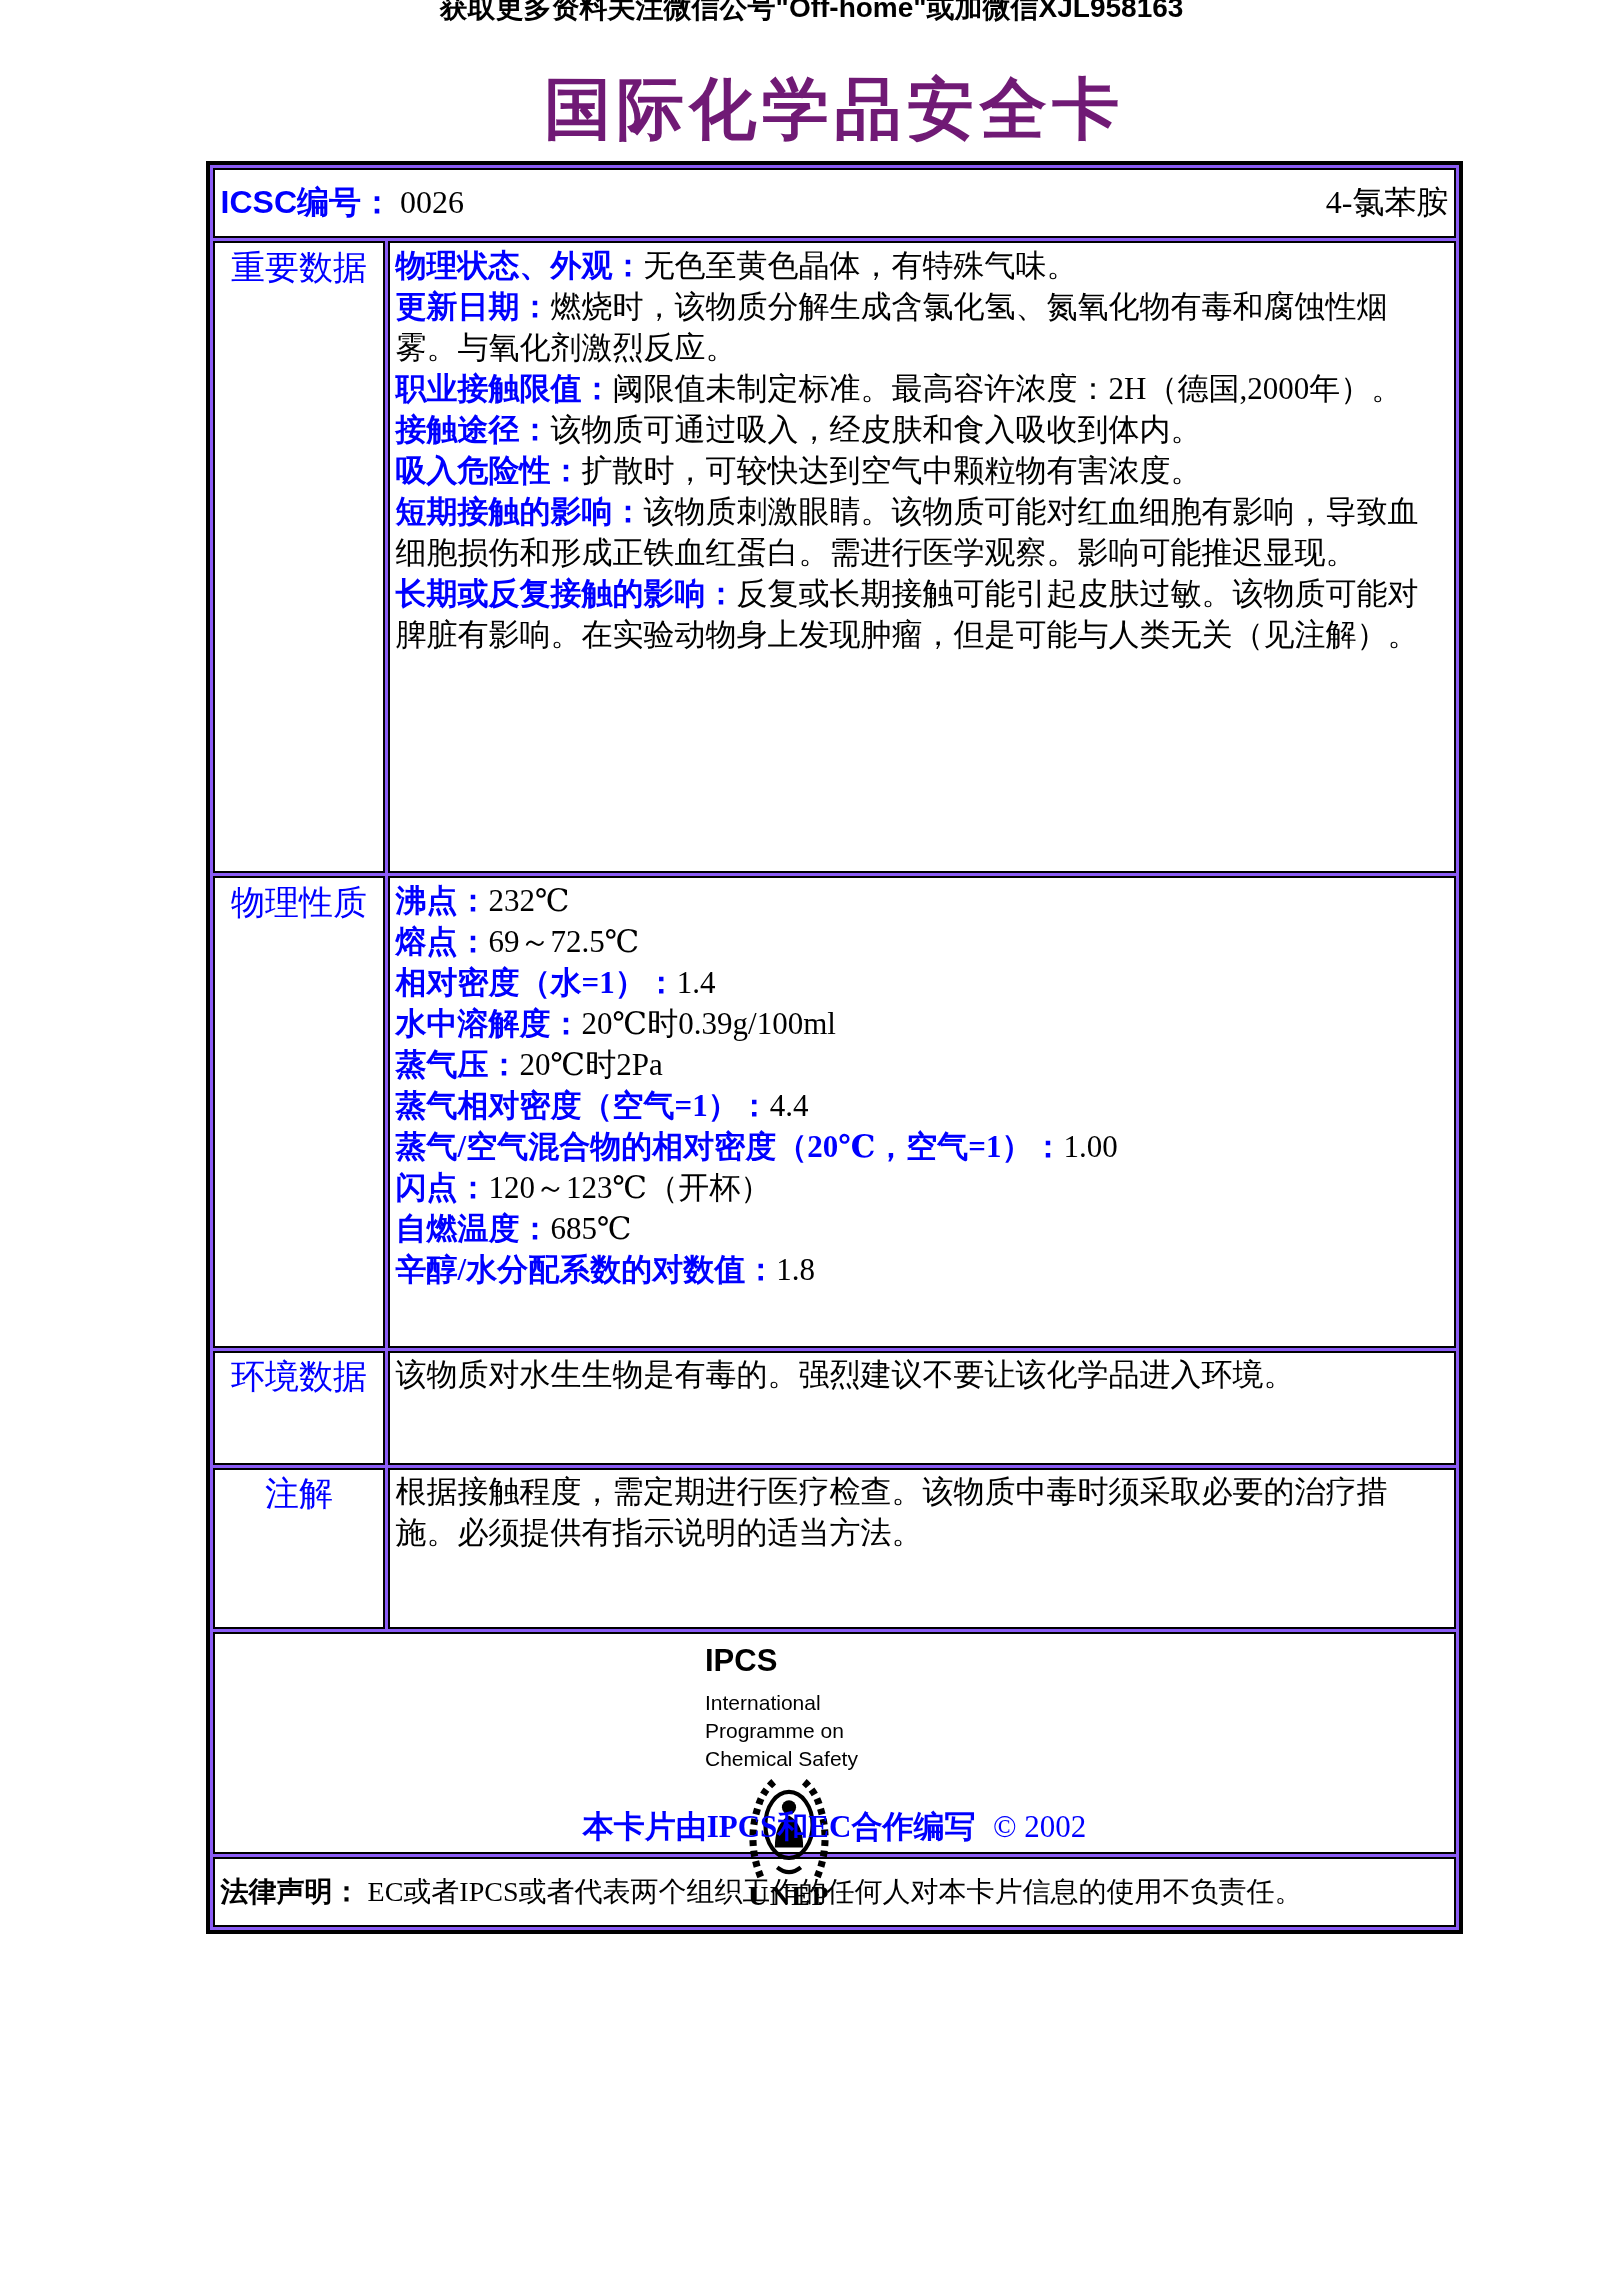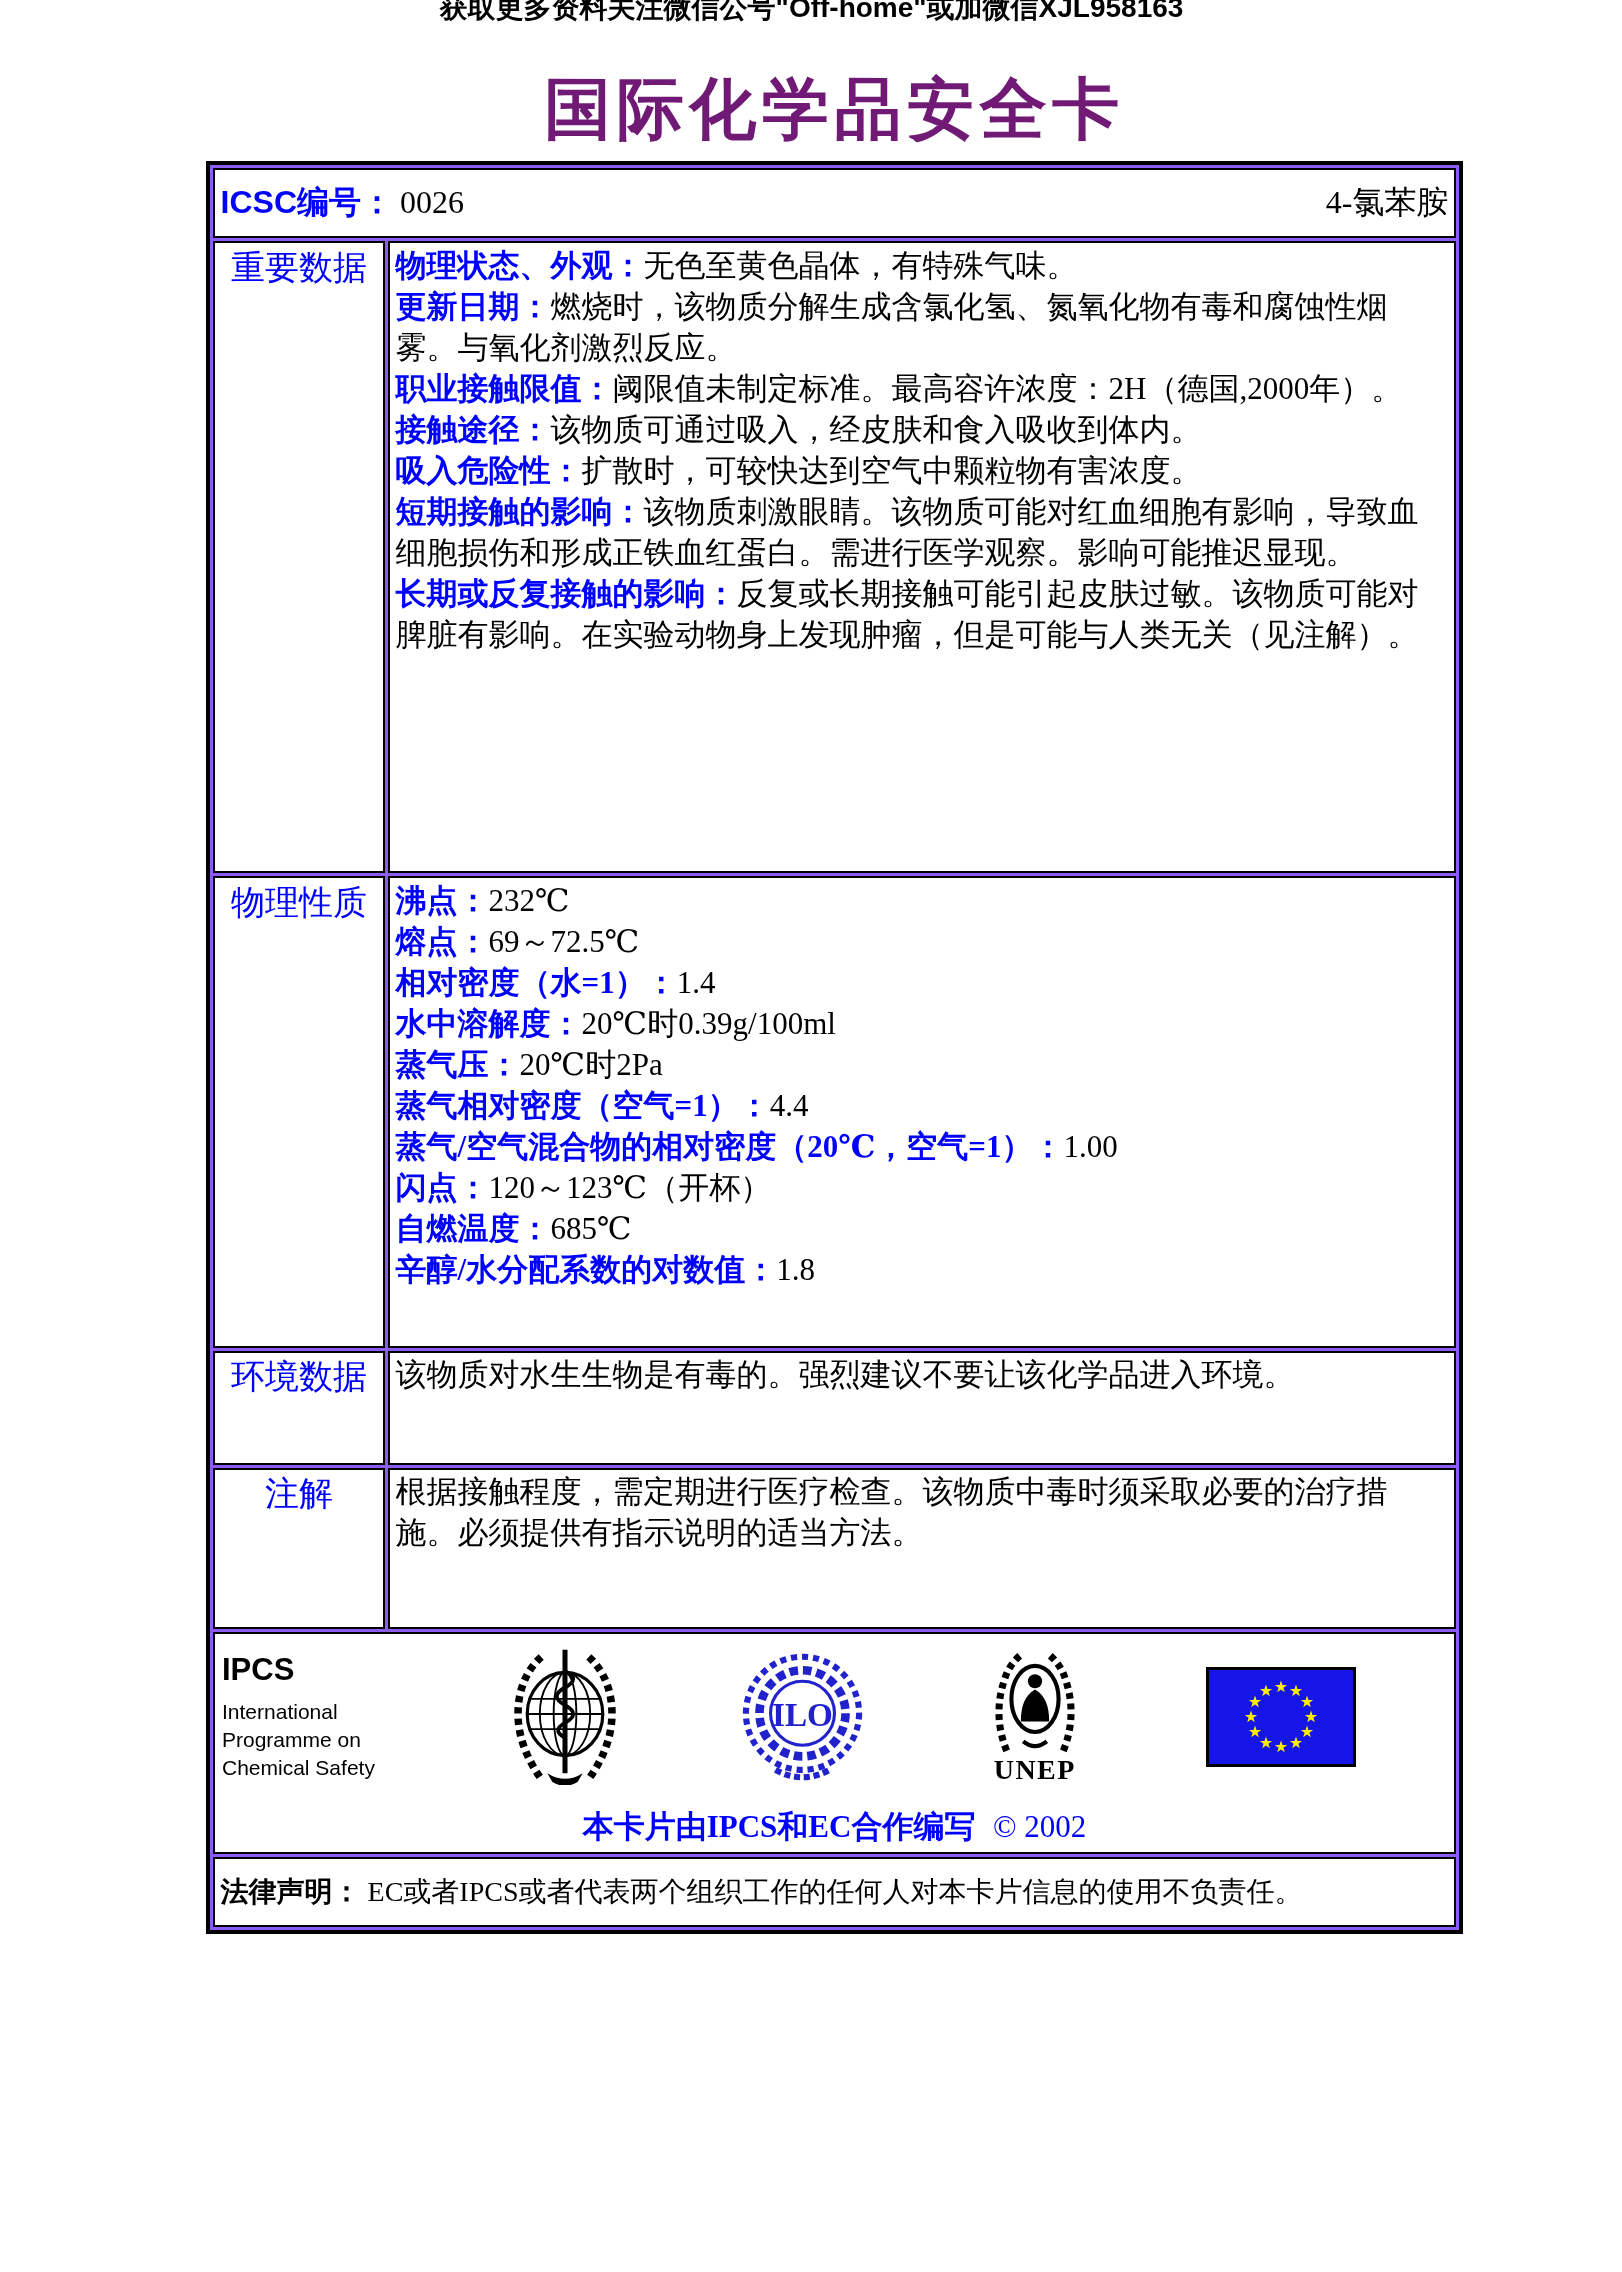--- a/index.html
+++ b/index.html
@@ -21,21 +21,21 @@
   .para .k{color:#0000ff;font-weight:bold;}
   .para .v{color:#000;margin-top:48px;}
   .hdr-cell{vertical-align:middle !important;}
   .hdr-flex{display:flex;justify-content:space-between;align-items:center;font-size:32px;}
   .icsc-label{color:#0000ff;font-weight:bold;font-family:"Liberation Sans","DejaVu Sans",sans-serif;}
   .icsc-num{color:#000;margin-left:7px;}
   .chem-name{color:#000;}
   .mid-cell{vertical-align:middle !important;}
   .logos-cell{padding:7px 0 4.2px 0 !important;}
   .logos-row{display:flex;align-items:center;justify-content:space-between;
-        padding:2.8px 98px 0 7px;height:147px;}
+        padding:2.8px 98px 0 7px;height:147px;flex-direction:column;}
   .ipcs-block{font-family:"Liberation Sans","DejaVu Sans",sans-serif;color:#000;width:168px;}
   .ipcs-title{font-size:31px;font-weight:bold;margin-bottom:9.8px;}
   .ipcs-line{font-size:21px;line-height:28px;}
   .credit-line{text-align:center;margin-top:15.4px;font-size:31px;color:#0000ff;}
   .credit-main{font-weight:bold;}
   .credit-copy{font-weight:normal;margin-left:9.8px;}
   .legal-cell{vertical-align:middle !important;font-size:28px;}
   .legal-label{font-weight:bold;font-family:"Liberation Sans","DejaVu Sans",sans-serif;}
   svg{display:block;}
   .unep-wrap{text-align:center;}

